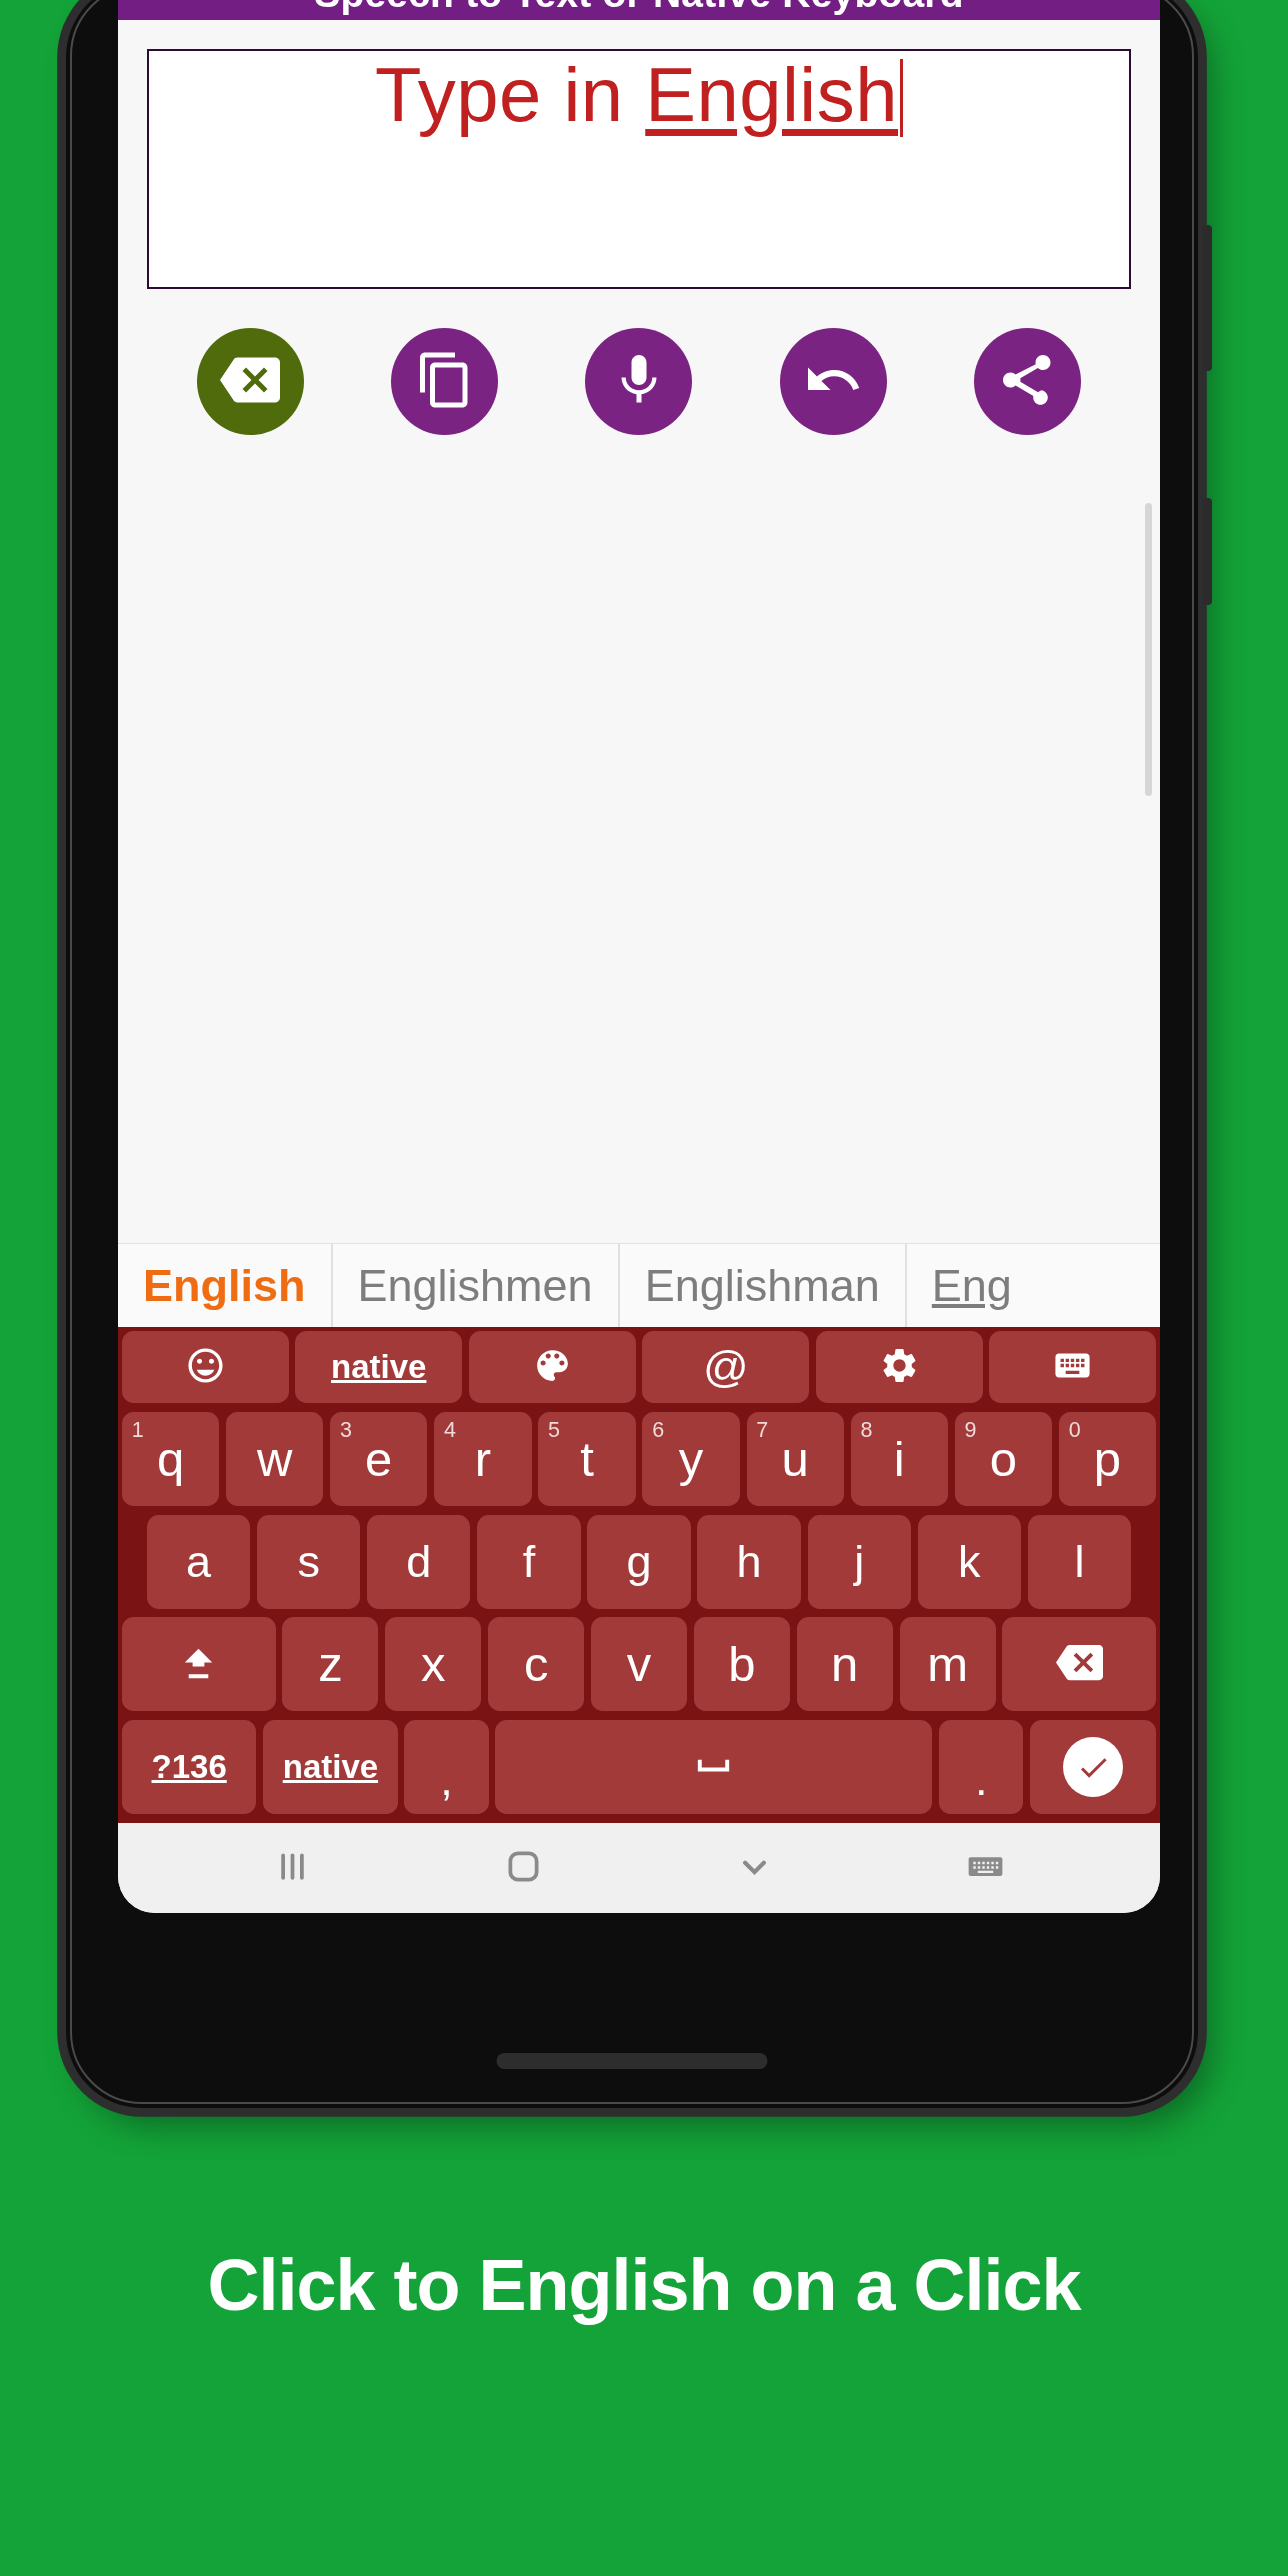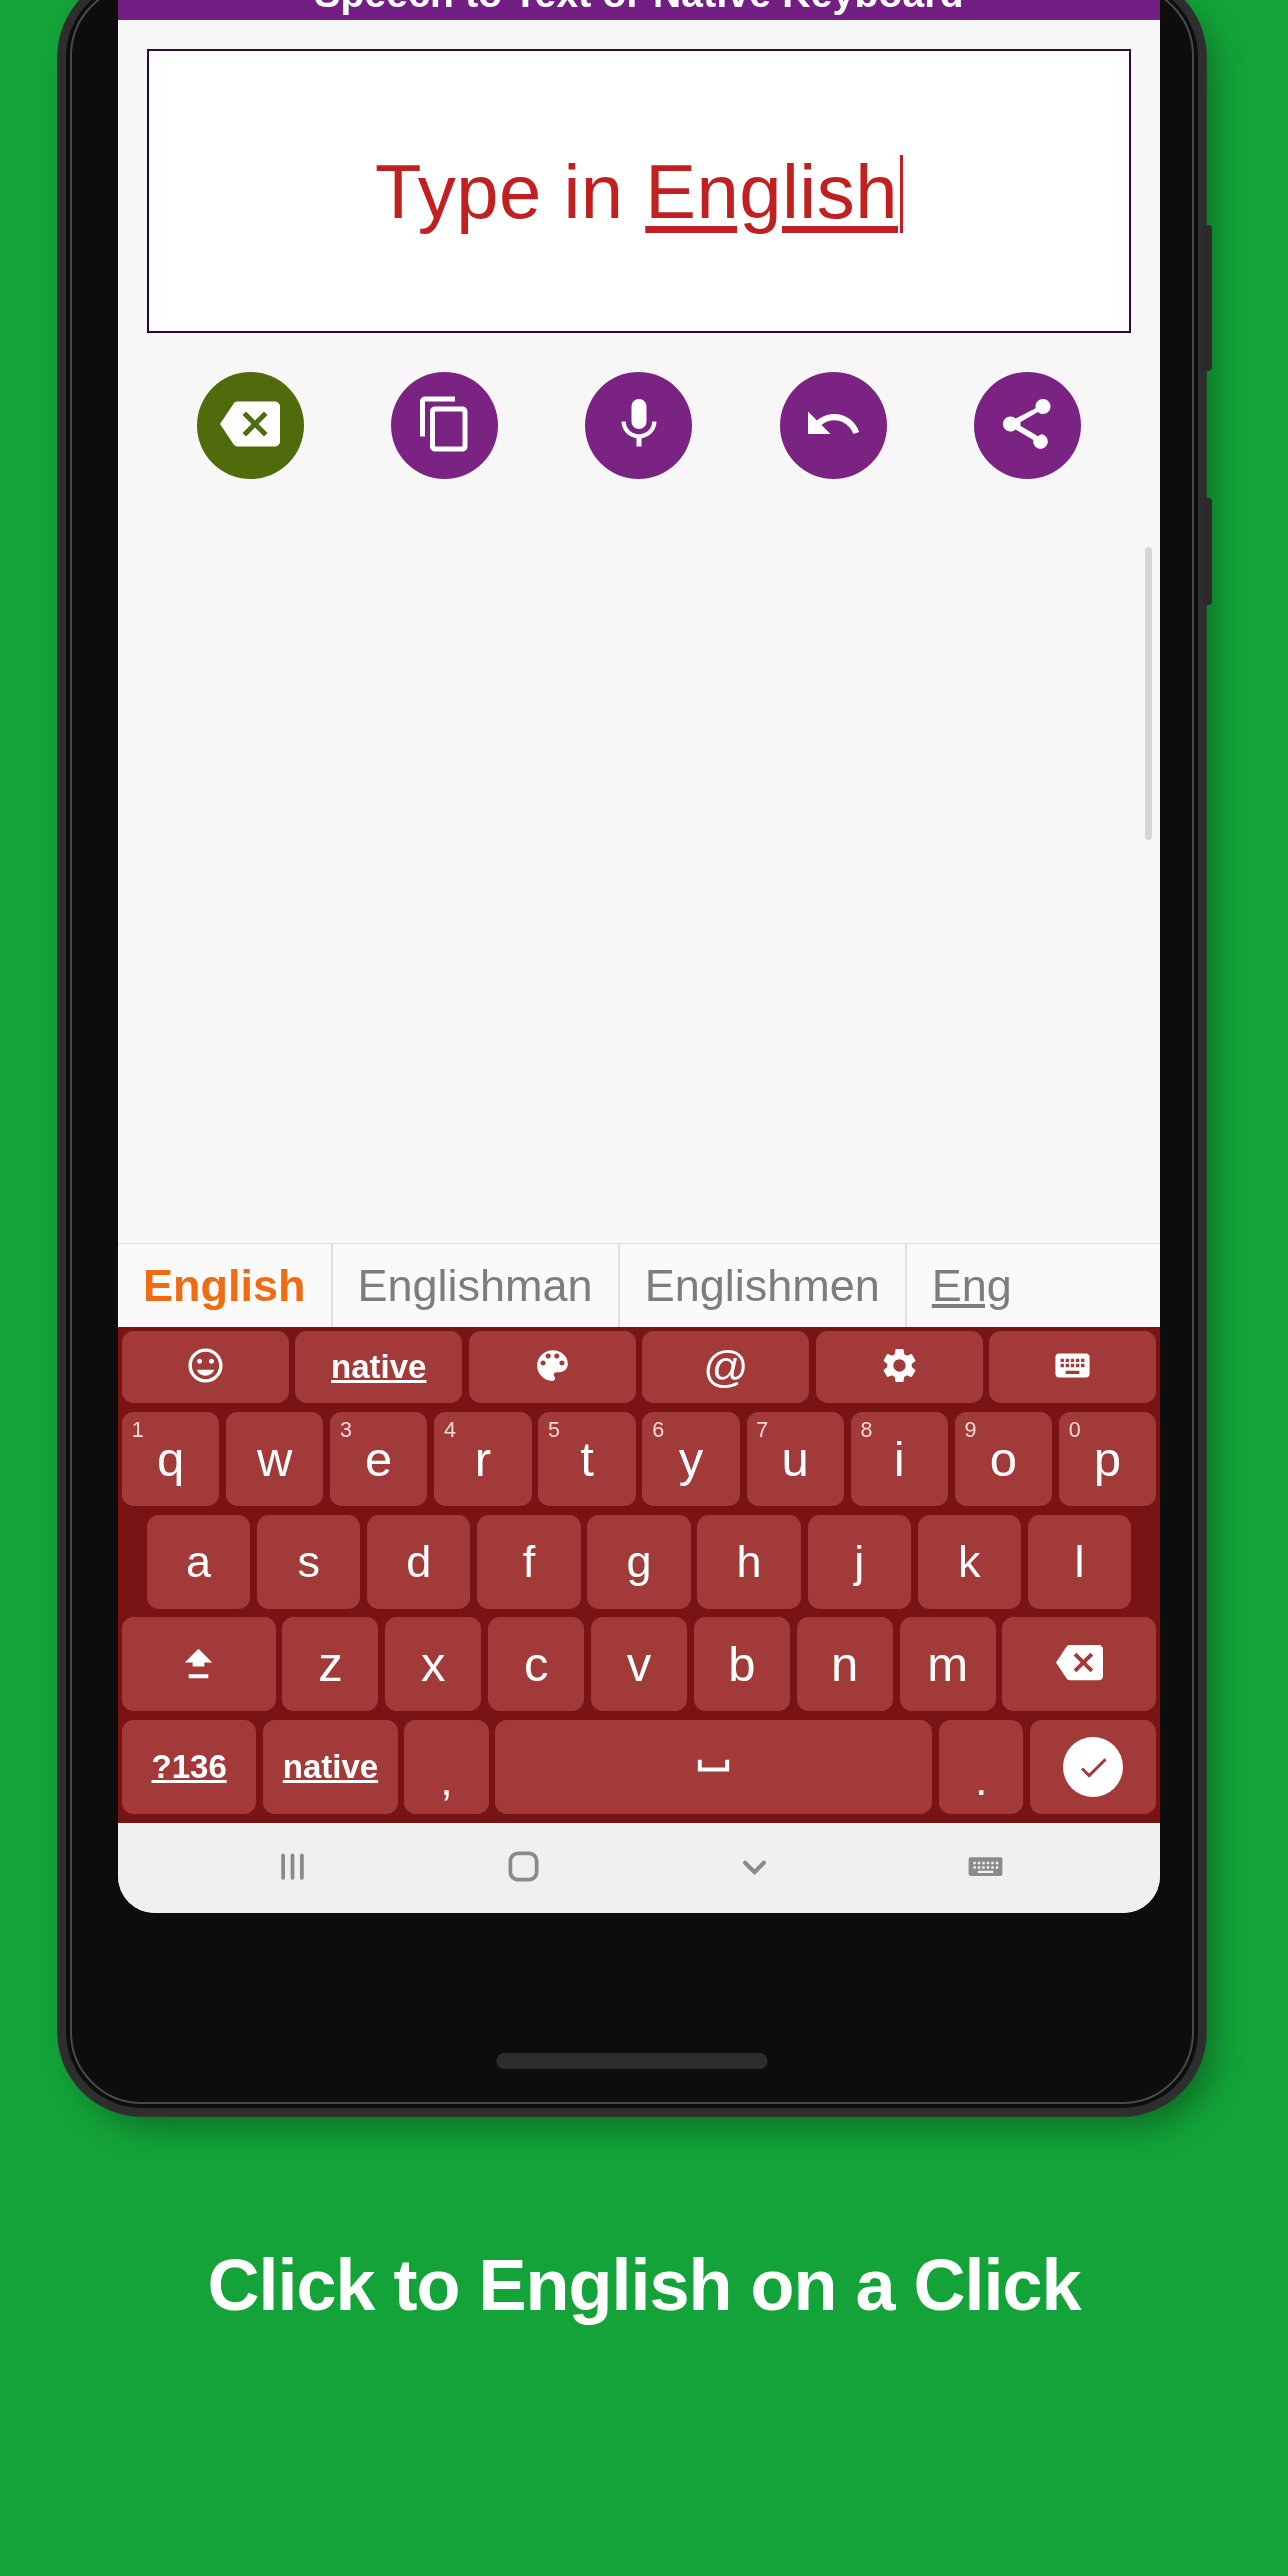--- a/index.html
+++ b/index.html
@@ -55,23 +55,23 @@
     padding-bottom:3.9px;
   }
   #app-bar-title{
     color:#fff; font-size:39px; font-weight:bold; letter-spacing:0.2px;
     white-space:nowrap;
   }
 
   
   #text-area-wrap{ padding:29px 29px 0 29px; background:#f7f7f7;}
   #text-field{
-    height:284px; background:#ffffff;
+    height:240px; background:#ffffff;
     border:2.9px solid #2b0b33;
-    display:flex; align-items:center; justify-content:center;
+    display:flex; justify-content:center;
   }
   #typed-text{
     font-size:76px; color:#c0201f; letter-spacing:0.5px;
     display:inline-block; white-space:nowrap;
   }
   #typed-text .u{ text-decoration:underline; text-underline-offset:7.8px; }
   #caret{
     display:inline-block; width:2.9px; height:78px;
     background:#c0201f; vertical-align:-15.6px; margin-left:2px;
   }
@@ -222,22 +222,22 @@
         </span>
       </div>
     </div>
 
     <div id="body-blank">
       <div id="scroll-track"></div>
     </div>
 
     <div id="suggestion-bar">
         <div class="sugg active" style="flex: 0 0 auto;">English</div>
+        <div class="sugg" style="flex: 0 0 auto;">Englishmen</div>
         <div class="sugg" style="flex: 0 0 auto;">Englishman</div>
-        <div class="sugg" style="flex: 0 0 auto;">Englishmen</div>
         <div class="sugg" style="flex: 0 0 auto; text-decoration: underline;">Eng</div>
       </div>
 
     <div id="keyboard">
 
       <div class="krow" id="kb-toolbar">
         <div class="key">
           <span>
             <svg viewBox="0 0 24 24">
                 <path d="M12 2C6.47 2 2 6.47 2 12s4.47 10 10 10 10-4.47 10-10S17.53 2 12 2zm0 18c-4.41 0-8-3.59-8-8s3.59-8 8-8 8 3.59 8 8-3.59 8-8 8zm3.5-9c.83 0 1.5-.67 1.5-1.5S16.33 8 15.5 8 14 8.67 14 9.5s.67 1.5 1.5 1.5zm-7 0c.83 0 1.5-.67 1.5-1.5S9.33 8 8.5 8 7 8.67 7 9.5 7.67 11 8.5 11zm3.5 7c2.33 0 4.31-1.46 5.11-3.5H6.89c.8 2.04 2.78 3.5 5.11 3.5z"></path>

